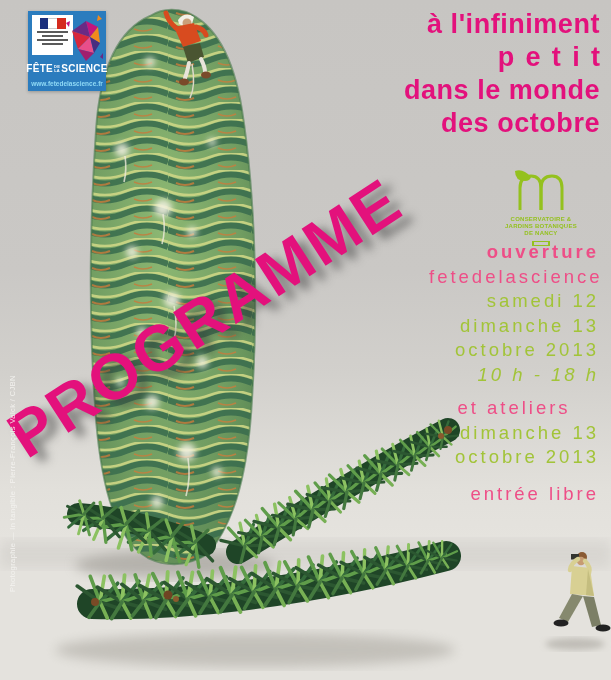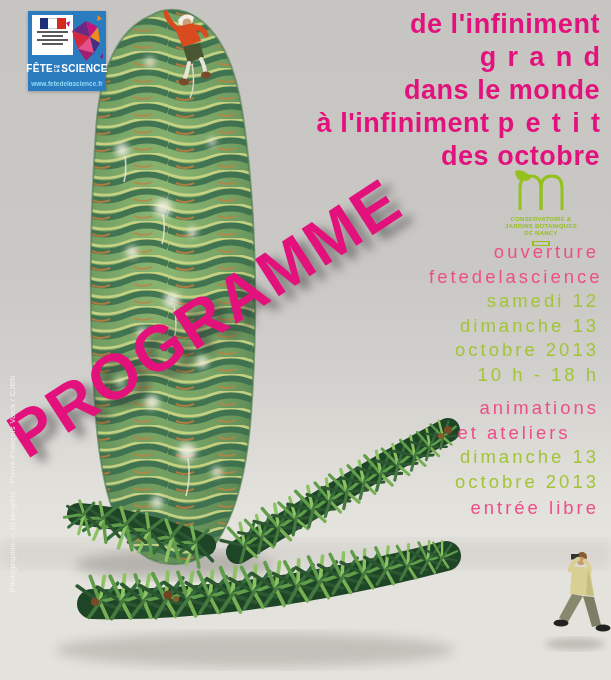--- a/index.html
+++ b/index.html
@@ -34,21 +34,21 @@
     text-shadow:6px 10px 10px rgba(55,55,55,.55);white-space:nowrap;}
   
   .cjbn{position:absolute;left:482px;top:168px;width:118px;text-align:center;color:#94c11e;}
   .cjbn-text{font-size:6px;line-height:7px;letter-spacing:.04em;font-weight:bold;}
   .cjbn-mark{width:14px;height:3px;border-left:2px solid #94c11e;border-right:2px solid #94c11e;
     border-top:1px solid #94c11e;border-bottom:1px solid #94c11e;margin:4px auto 0;}
   
   .schedule{position:absolute;right:12px;top:240px;width:170px;text-align:right;
     font-size:18.5px;line-height:24.5px;letter-spacing:3px;font-weight:400;}
   .sched-gap{height:9px;}
-  .admission{margin-top:2px;}
+  .admission{margin-top:12px;}
   
   .credit{position:absolute;left:8px;top:592px;transform:rotate(-90deg);transform-origin:0 0;
     color:#f5f4f1;font-size:7.5px;letter-spacing:.4px;white-space:nowrap;opacity:.95;}
 </style>
 </head>
 <body>
 
 <div class="poster">
 
   <div class="photo">
@@ -234,49 +234,47 @@
     </svg>
     <div class="fds-title">
       <span>FÊTE</span>
       <span class="fds-dela">DE LA</span>
       <span>SCIENCE</span>
     </div>
     <div class="fds-url">www.fetedelascience.fr</div>
   </div>
 
   <div class="headline">
-    <div><span>de l'infiniment</span> <span class="spaced">grand</span></div>
+    <div><span>à l'infiniment</span> <span class="spaced">petit</span></div>
     <div>dans le monde</div>
-    <div><span>à l'infiniment</span> <span class="spaced">petit</span></div>
     <div>des octobre</div>
   </div>
 
   <div class="programme">PROGRAMME</div>
 
   <div class="cjbn">
     <svg width="70" height="44" viewBox="0 0 70 44">
       <path d="M14 42 V20 q0 -12 11 -12 q10 0 10 12 V42" fill="none" stroke="#94c11e" stroke-width="3"></path>
       <path d="M35 42 V20 q0 -12 11 -12 q10 0 10 12 V42" fill="none" stroke="#94c11e" stroke-width="3"></path>
       <path d="M25 9 q-8 -9 -16 -6 q0 10 10 10 q5 0 6 -4 z" fill="#94c11e"></path>
     </svg>
     <div class="cjbn-text">CONSERVATOIRE &amp;</div>
     <div class="cjbn-text">JARDINS BOTANIQUES</div>
     <div class="cjbn-text">DE NANCY</div>
     <div class="cjbn-mark"></div>
   </div>
 
   <div class="schedule">
-    <div style="color: rgb(238, 78, 135);">ouverture</div>
+    <div style="color: rgb(238, 78, 135); font-weight: bold;">ouverture</div>
     <div style="color: rgb(238, 78, 135);">fetedelascience</div>
     <div style="color: rgb(162, 196, 56);">samedi 12</div>
     <div style="color: rgb(162, 196, 56);">dimanche 13</div>
     <div style="color: rgb(162, 196, 56);">octobre 2013</div>
-    <div style="color: rgb(162, 196, 56);">10 h - 18 h</div>
+    <div style="color: rgb(162, 196, 56); font-style: italic;">10 h - 18 h</div>
     <div class="sched-gap"></div>
-    <div style="color: rgb(238, 78, 135);">animations</div>
     <div style="color: rgb(238, 78, 135); text-align: center;">et ateliers</div>
     <div style="color: rgb(162, 196, 56);">dimanche 13</div>
     <div style="color: rgb(162, 196, 56);">octobre 2013</div>
     <div class="admission" style="color: rgb(238, 78, 135);">entrée libre</div>
   </div>
 
   <div class="credit">Photographie — In tangible : Pierre-François Valck / CJBN</div>
 
 </div>
 

